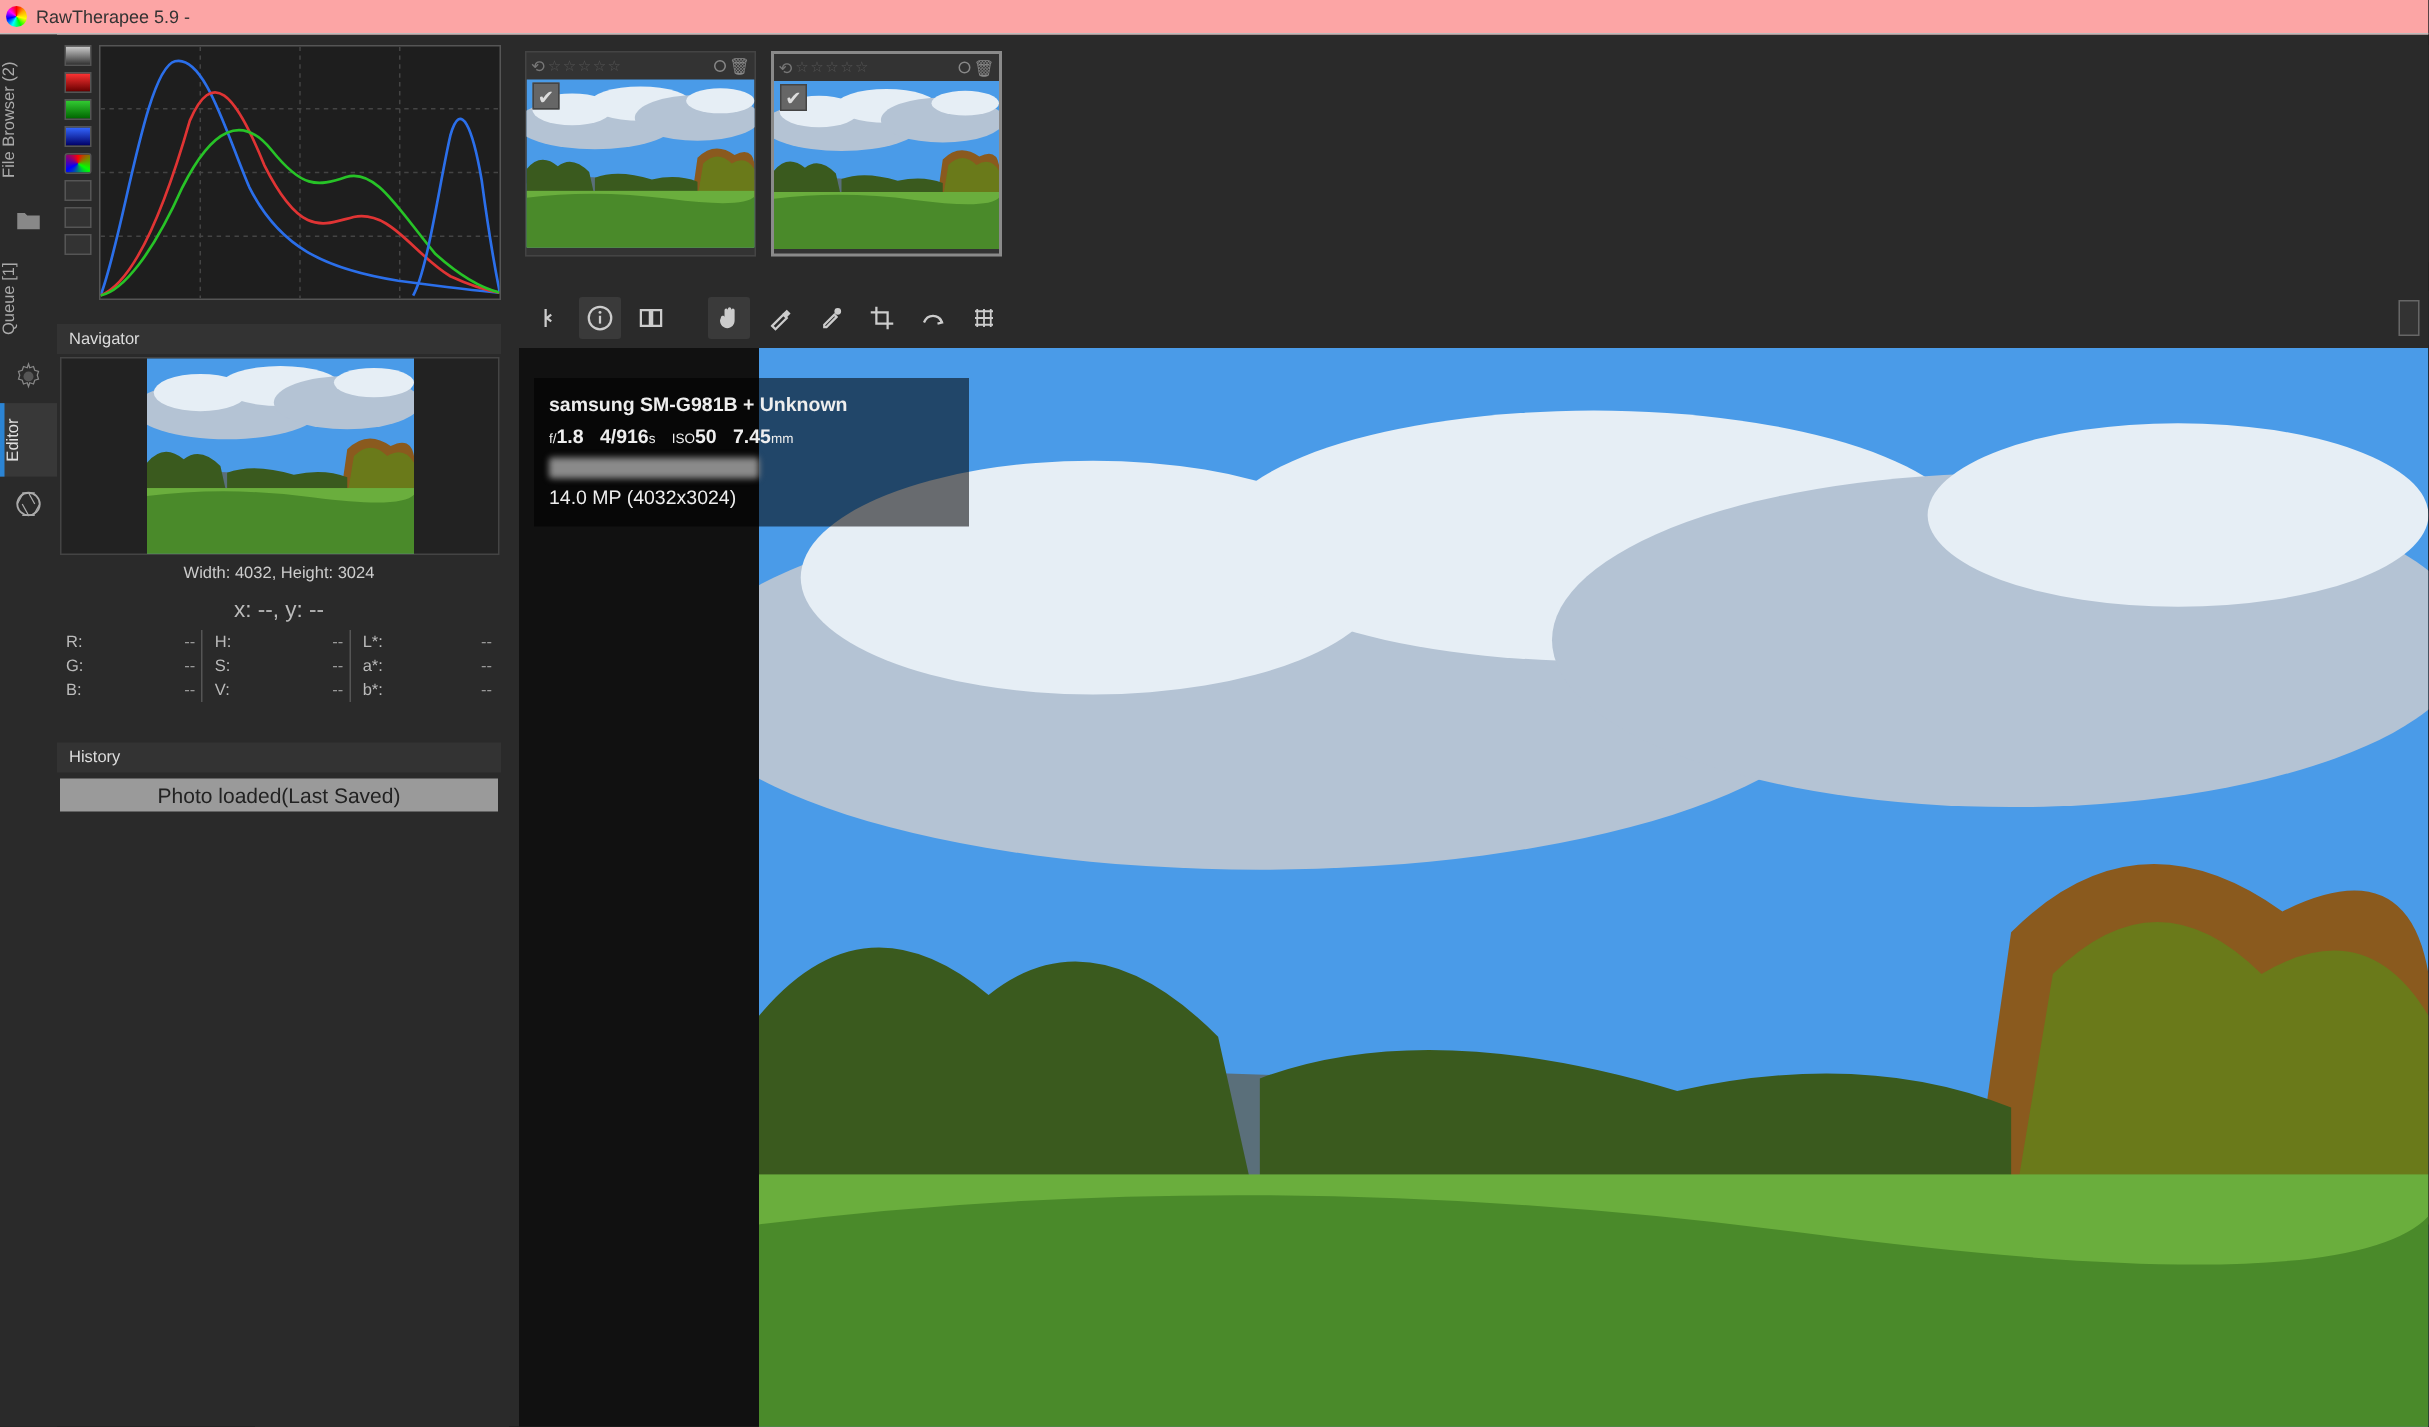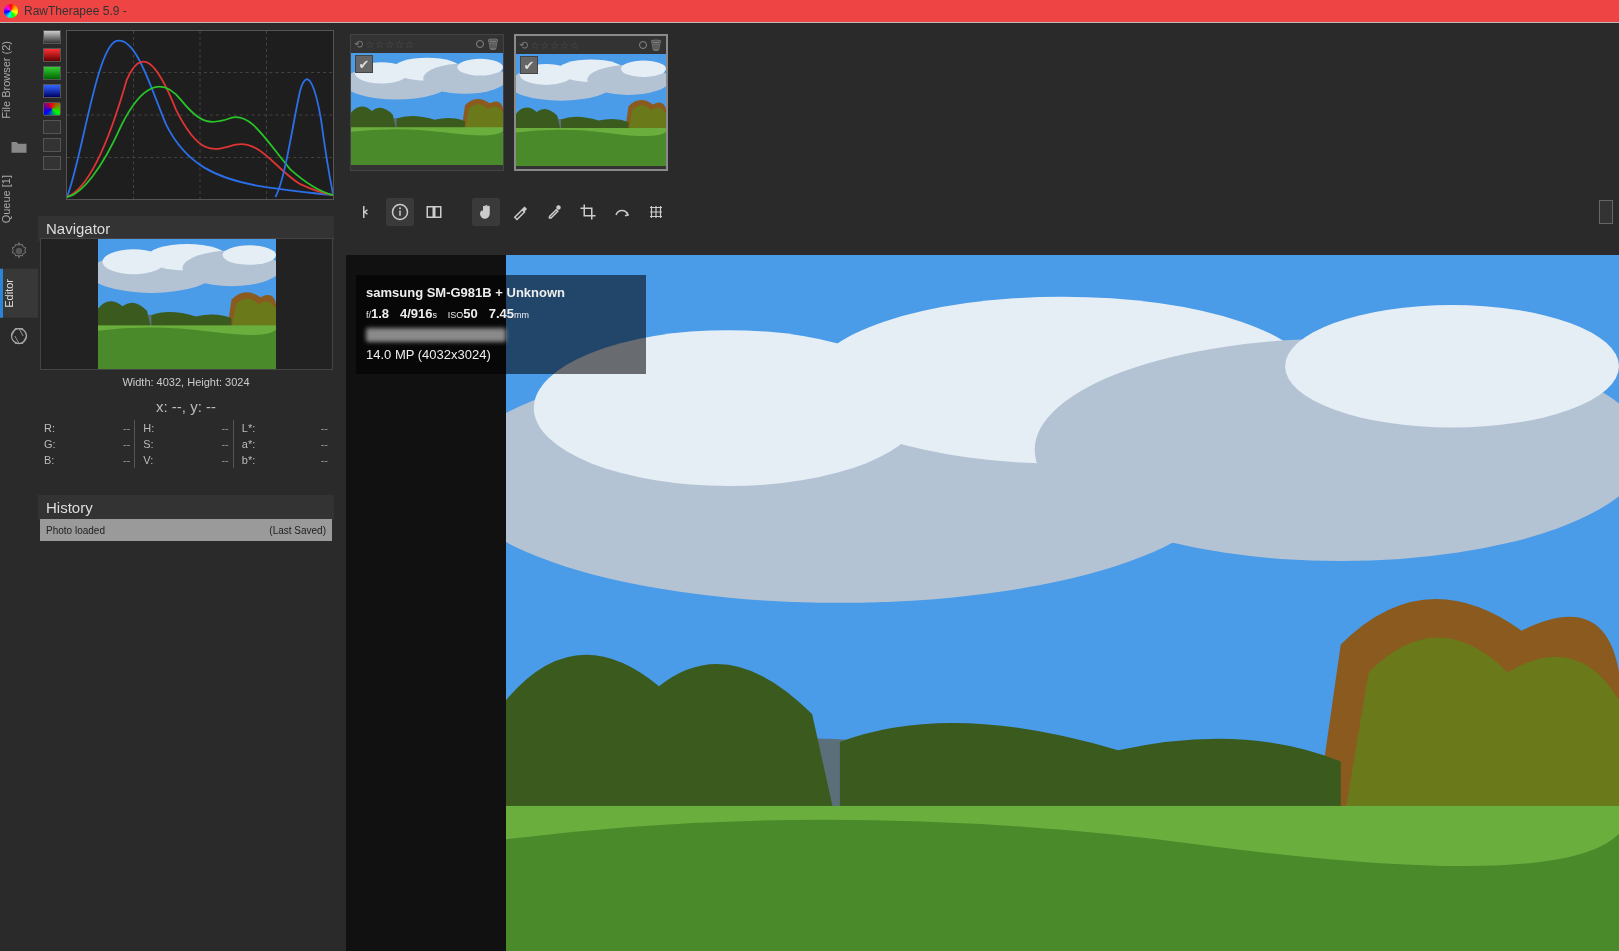--- a/index.html
+++ b/index.html
@@ -1,69 +1,69 @@
 <!DOCTYPE html>
 <html><head>
 <meta charset="utf-8">
 <style>
   * { margin:0; padding:0; box-sizing:border-box; font-family:"Segoe UI",Arial,sans-serif; }
   body { background:#2a2a2a; color:#ccc; font-size:12px; overflow:hidden; width:1619px; height:951px; }
   
-  .titlebar { height:23px; background:#ef4444; color:#333; display:flex; align-items:center; padding:0 4px; border-bottom:1px solid #bbb; }
+  .titlebar { height:23px; background:#fca5a5; color:#333; display:flex; align-items:center; padding:0 4px; border-bottom:1px solid #bbb; }
   .titlebar .logo { width:14px; height:14px; border-radius:50%; background:conic-gradient(red,orange,yellow,lime,cyan,blue,magenta,red); margin-right:6px; }
   
   .leftrail { position:absolute; left:0; top:23px; bottom:0; width:38px; background:#2a2a2a; display:flex; flex-direction:column; align-items:center; padding-top:8px; }
   .leftrail .tab { writing-mode:vertical-rl; transform:rotate(180deg); padding:10px 0; color:#aaa; font-size:11px; cursor:pointer; width:100%; text-align:center; }
   .leftrail .tab.active { background:#383838; color:#e0e0e0; border-right:3px solid #2b84d4; }
   .leftrail .iconbtn { width:20px; height:20px; margin:8px 0; color:#999; cursor:pointer; display:flex; align-items:center; justify-content:center; }
   
   .histo-opts { position:absolute; left:38px; top:30px; width:28px; display:flex; flex-direction:column; gap:4px; align-items:center; }
   .histo-opts .hbtn { width:18px; height:14px; border:1px solid #555; background:#333; cursor:pointer; }
   .histo-opts .hbtn.r { background:linear-gradient(#f33,#600); }
   .histo-opts .hbtn.g { background:linear-gradient(#3c3,#060); }
   .histo-opts .hbtn.b { background:linear-gradient(#36f,#006); }
   .histo-opts .hbtn.l { background:linear-gradient(#ccc,#333); }
   .histo-opts .hbtn.c { background:conic-gradient(red,lime,blue,red); border-radius:2px; }
   
   .histo { position:absolute; left:66px; top:30px; width:268px; height:170px; border:1px solid #555; background:#1e1e1e; }
   .histo svg { width:100%; height:100%; }
   
-  .nav-title, .hist-title { position:absolute; left:38px; width:296px; background:#333; color:#ddd; padding:4px 8px; font-size:15px; }
+  .nav-title, .hist-title { position:absolute; left:38px; width:296px; background:#333; color:#ddd; padding:4px 8px; font-size:11px; }
   .nav-title { top:216px; }
   .nav-preview { position:absolute; left:40px; top:238px; width:293px; height:132px; border:1px solid #444; background:#222; display:flex; align-items:center; justify-content:center; overflow:hidden; }
   .nav-dims { position:absolute; left:38px; top:376px; width:296px; text-align:center; color:#ccc; font-size:11px; }
   .nav-xy { position:absolute; left:38px; top:398px; width:296px; text-align:center; color:#bbb; font-size:15px; }
   .nav-colors { position:absolute; left:40px; top:420px; width:292px; font-size:11px; color:#bbb; }
   .nav-colors table { width:100%; border-collapse:collapse; }
   .nav-colors td { padding:2px 4px; }
   .nav-colors td.lbl { width:18px; }
   .nav-colors td.val { text-align:right; color:#999; }
   .nav-colors td.sep { border-left:1px solid #555; padding-left:8px; }
   .hist-title { top:495px; }
-  .hist-row { position:absolute; left:40px; top:519px; width:292px; height:22px; background:#9a9a9a; color:#222; display:flex; align-items:center; justify-content:space-between; padding:0 6px; font-size:10px; }
+  .hist-row { position:absolute; left:40px; top:519px; width:292px; height:22px; background:#9a9a9a; color:#222; display:flex; align-items:center; justify-content:center; padding:0 6px; font-size:14px; }
   
   .filmstrip { position:absolute; left:346px; top:30px; right:0; height:145px; background:#2a2a2a; display:flex; gap:10px; padding:4px; }
   .thumb { width:154px; border:1px solid #444; background:#333; position:relative; padding-top:18px; }
   .thumb.selected { border:2px solid #8a8a8a; }
   .thumb .thead { position:absolute; top:0; left:0; right:0; height:18px; display:flex; align-items:center; padding:0 3px; gap:2px; }
   .thumb .thead .stars { color:#555; font-size:10px; letter-spacing:1px; flex:1; }
   .thumb .thead .link { color:#777; font-size:11px; }
   .thumb .thead .dot  { width:8px; height:8px; border:1.5px solid #888; border-radius:50%; cursor:pointer; }
   .thumb .thead .trash { color:#888; font-size:11px; cursor:pointer; }
   .thumb .chk { position:absolute; top:20px; left:4px; width:18px; height:18px; background:#666; display:flex; align-items:center; justify-content:center; color:#ddd; font-size:13px; border:1px solid #444; }
   .thumb .timg { width:100%; height:112px; }
   
   .toolbar { position:absolute; left:346px; top:194px; right:0; height:36px; background:#2a2a2a; display:flex; align-items:center; padding:0 6px; gap:6px; }
   .tbtn { width:28px; height:28px; display:flex; align-items:center; justify-content:center; color:#ccc; cursor:pointer; border-radius:2px; }
   .tbtn.bg { background:#3a3a3a; }
   .tbtn svg { width:18px; height:18px; }
   .toolbar .spacer { flex:1; }
   .rightvert { width:14px; height:24px; border:1px solid #666; background:#333; cursor:pointer; }
   
-  .mainview { position:absolute; left:346px; top:232px; right:0; bottom:0; background:#1a1a1a; overflow:hidden;margin-top:23px; }
+  .mainview { position:absolute; left:346px; top:232px; right:0; bottom:0; background:#1a1a1a; overflow:hidden; }
   .mainview .img { position:absolute; left:160px; top:0; right:0; bottom:0; }
   .mainview .blackpad { position:absolute; left:0; top:0; width:160px; bottom:0; background:#111; }
   .info-overlay { position:absolute; left:10px; top:20px; background:rgba(0,0,0,.55); color:#eee; padding:8px 10px; font-size:13px; line-height:1.6; min-width:290px; }
   .info-overlay .bold { font-weight:bold; }
   .info-overlay .blur { display:inline-block; width:140px; height:14px; background:#8a8a8a; border-radius:2px; filter:blur(2px); vertical-align:middle; }
   .info-overlay .sub { font-size:9px; vertical-align:baseline; }
   
   .sky   { fill:#4a9be8; }
   .cloud { fill:#e6eef5; }
   .cloud2{ fill:#b4c3d4; }

